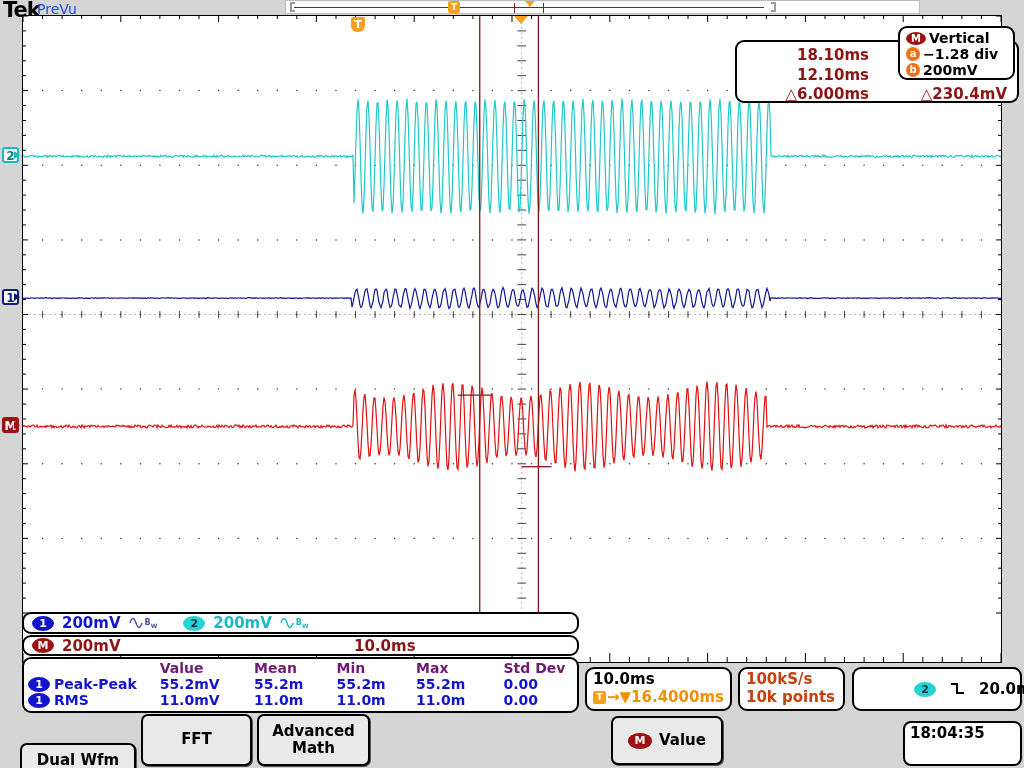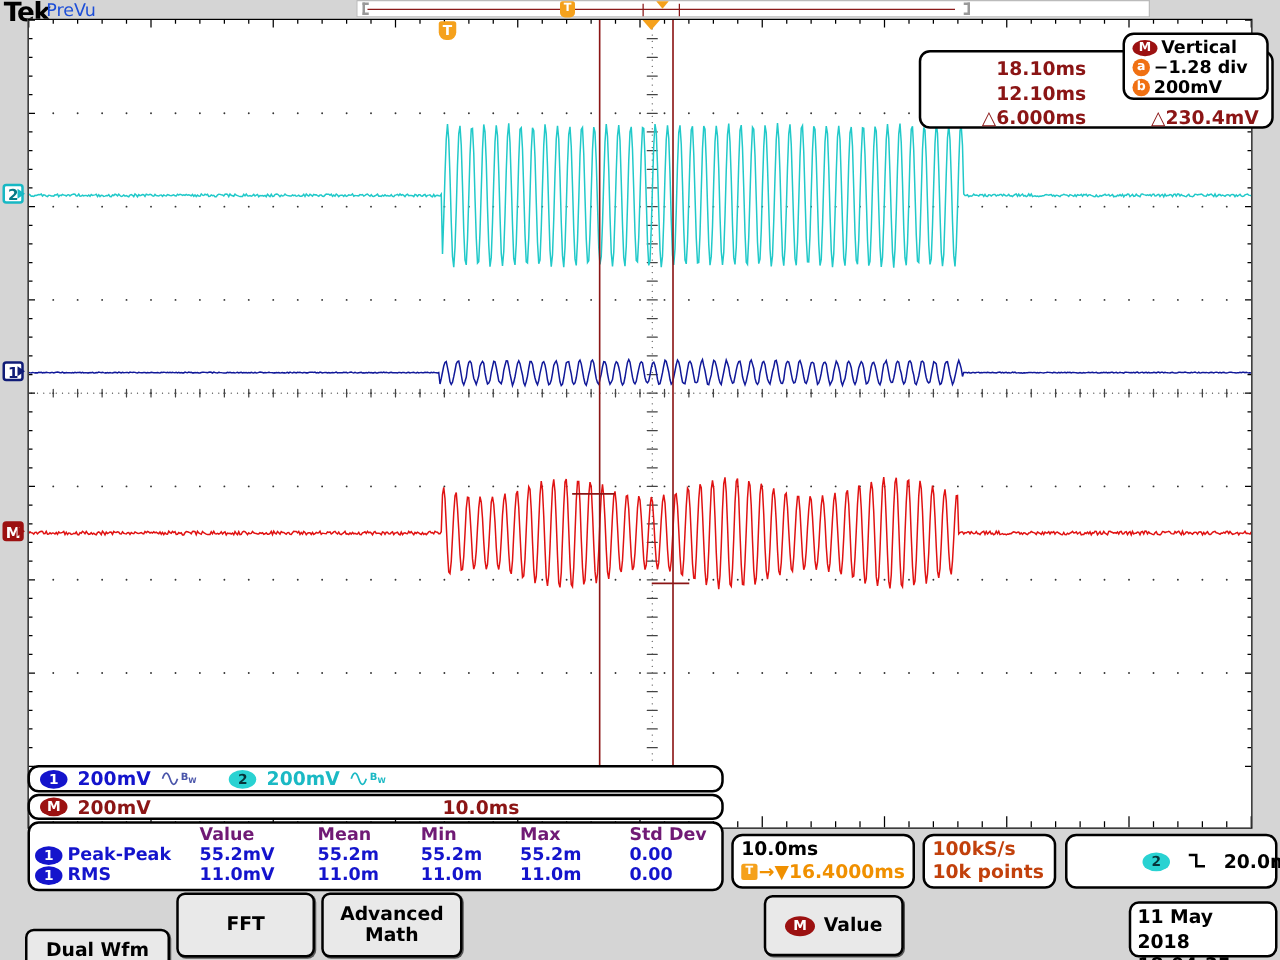--- a/index.html
+++ b/index.html
@@ -217,15 +217,14 @@
 <div class="abs mbtn" style="left:20px;top:743px;width:116px;height:52px;">Dual Wfm
 Math</div>
 <div class="abs mbtn" style="left:141px;top:714px;width:111px;height:52px;">FFT</div>
 <div class="abs mbtn" style="left:257px;top:714px;width:113px;height:52px;">Advanced
 Math</div>
 <div class="abs mbtn" style="left:611px;top:716px;width:112px;height:49px;">
   <span class="lab-badge">M</span><span>Value</span>
 </div>
 
 <div class="abs dt-box">
-  <div>11 May 2018</div>
   <div>18:04:35</div>
 </div>
 
 </body></html>

